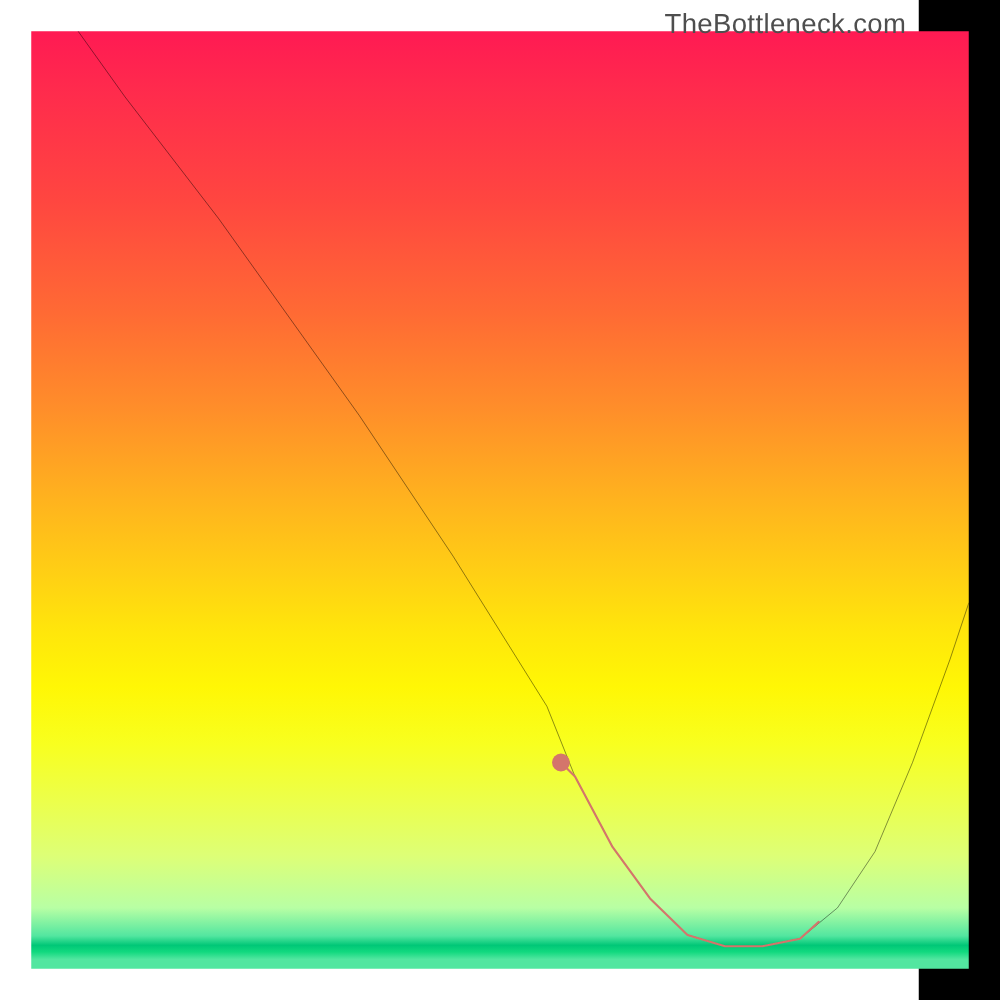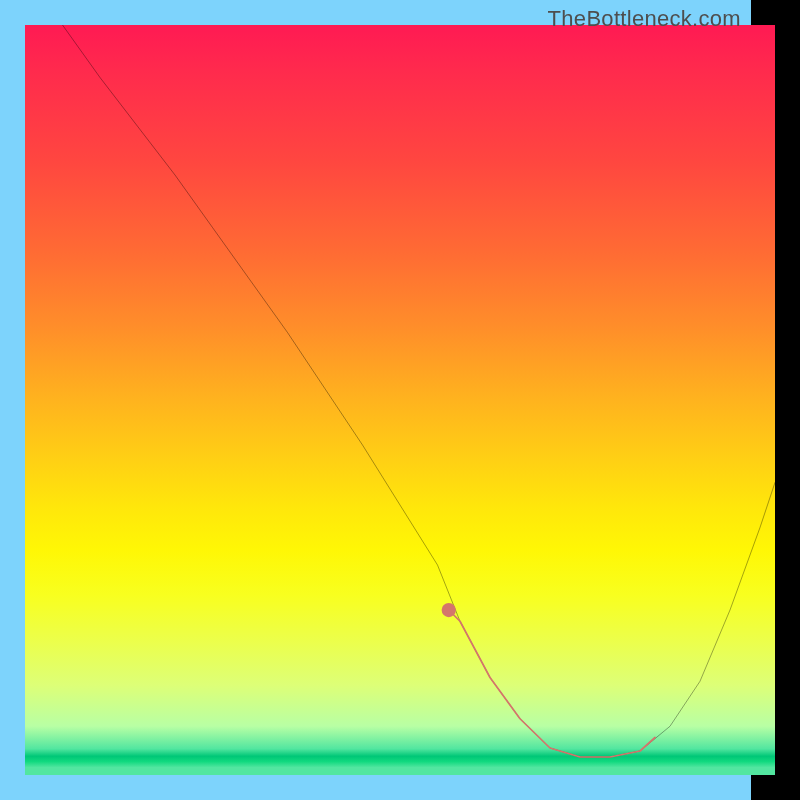--- a/index.html
+++ b/index.html
@@ -8,22 +8,21 @@
     width: 800px;
     height: 800px;
     background: #000;
     overflow: hidden;
     font-family: Arial, Helvetica, sans-serif;
   }
   .stage {
     position: relative;
     width: 735px;
     height: 800px;
-    background: #7dd3fc;
-    padding-left: 16px;
+    background: #ffffff;
   }
   .watermark {
     position: absolute;
     top: 6px;
     right: 10px;
     color: #4e4e4e;
     font-size: 22px;
     font-weight: 500;
     letter-spacing: 0.3px;
     z-index: 30;

